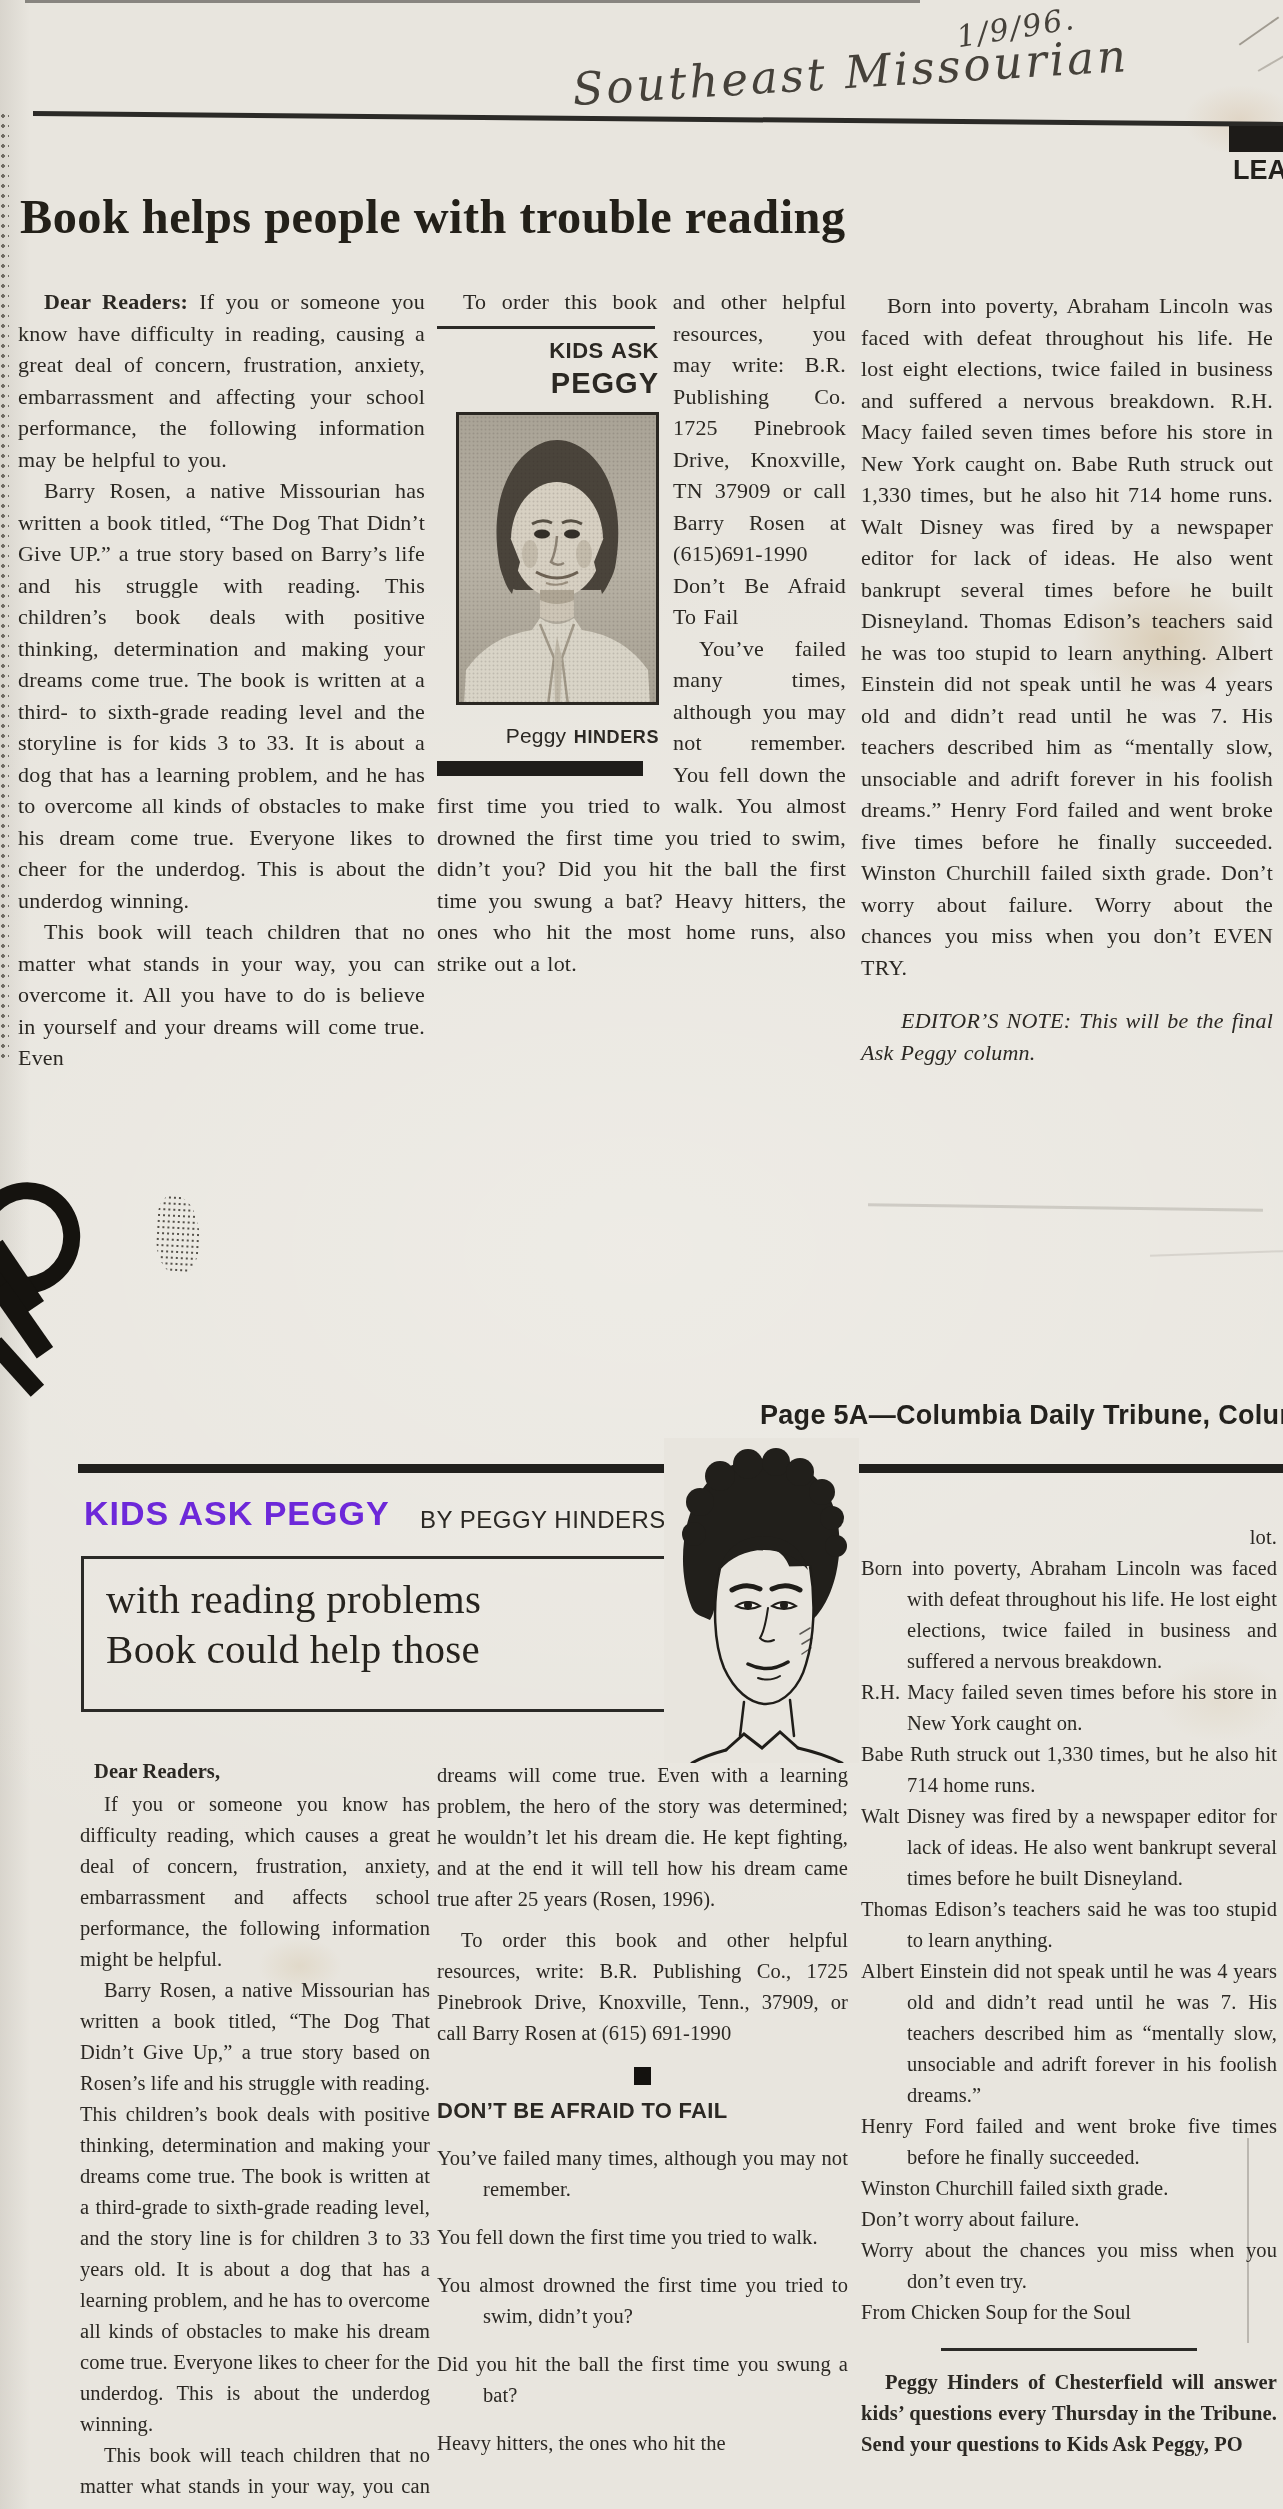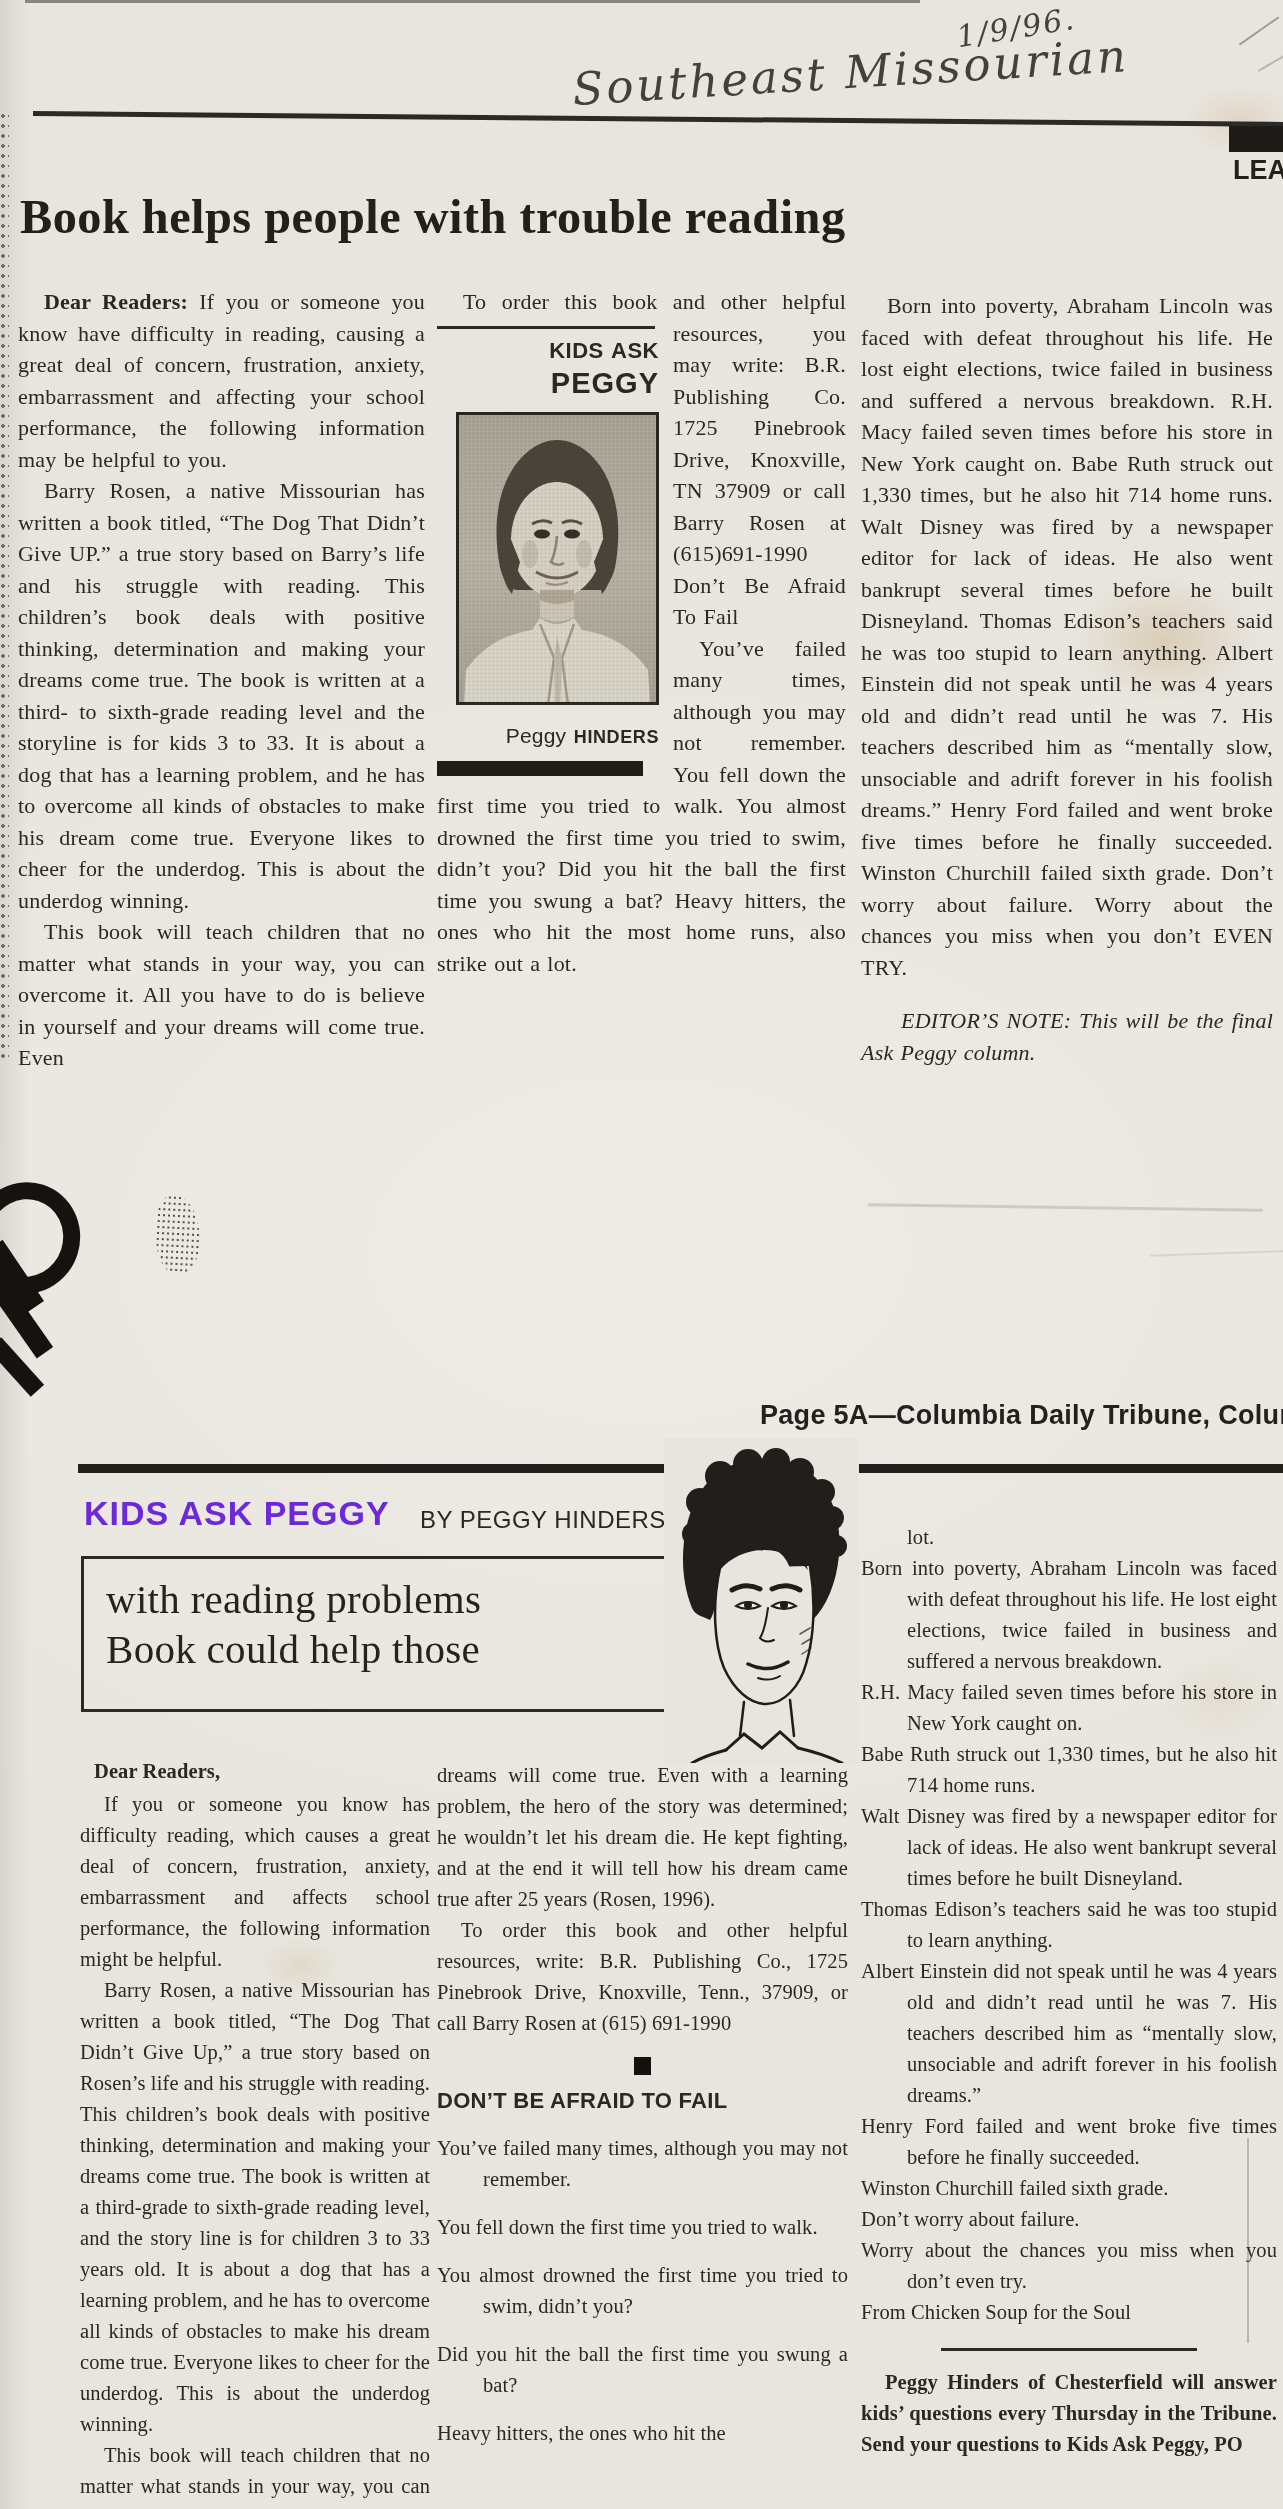--- a/index.html
+++ b/index.html
@@ -57,21 +57,21 @@
   
   .a2{font-size:20.5px;line-height:31px;letter-spacing:.1px}
   #a2c1{left:80px;top:1756px;width:350px}
   #a2c2{left:437px;top:1760px;width:411px}
   #a2c3{left:861px;top:1522px;width:416px}
   .salutation{font-weight:bold;text-indent:14px;margin-bottom:2px;text-align:left}
   .ind2{text-indent:24px}
   .bullet2{width:17px;height:18px;background:#14120f;margin:18px auto 10px}
   .listhead{font-family:"Liberation Sans",sans-serif;font-weight:bold;font-size:22px;text-align:left;letter-spacing:.3px;margin-bottom:4px}
   .li2{margin-top:17px;padding-left:46px;text-indent:-46px}
-  .cont3{padding-left:46px;text-align:left}
+  .cont3{padding-left:46px;text-align:right}
   .li3{padding-left:46px;text-indent:-46px}
   .divider3{width:256px;height:3px;background:#2b2a27;margin:20px auto 16px}
   .footer3{font-weight:bold;text-indent:24px}
   
   .zigzag{left:0;top:112px;width:9px;height:948px;opacity:.75;
     background:radial-gradient(circle at 3px 4px, #4e4a42 1.6px, transparent 1.9px);background-size:7px 10px}
   .blob-ring{left:-28px;top:1182px;width:74px;height:78px;border:17px solid #15130f;border-radius:50%;transform:rotate(18deg)}
   .blob1{left:-22px;top:1266px;width:74px;height:20px;background:#15130f;transform:rotate(56deg)}
   .blob2{left:-18px;top:1310px;width:80px;height:20px;background:#15130f;transform:rotate(55deg)}
   .blob3{left:-16px;top:1358px;width:64px;height:18px;background:#15130f;transform:rotate(48deg)}
@@ -227,21 +227,21 @@
   <div>
 
   <p class="ind2">If you or someone you know has difficulty reading, which causes a great deal of concern, frustration, anxiety, embarrassment and affects school performance, the following information might be helpful.</p>
       <p class="ind2">Barry Rosen, a native Missourian has written a book titled, “The Dog That Didn’t Give Up,” a true story based on Rosen’s life and his struggle with reading. This children’s book deals with positive thinking, determination and making your dreams come true. The book is written at a third-grade to sixth-grade reading level, and the story line is for children 3 to 33 years old. It is about a dog that has a learning problem, and he has to overcome all kinds of obstacles to make his dream come true. Everyone likes to cheer for the underdog. This is about the underdog winning.</p>
       <p class="ind2">This book will teach children that no matter what stands in your way, you can overcome it. All you have to</p>
     </div>
 </div>
 
 <div id="a2c2" class="col a2">
   <p>dreams will come true. Even with a learning problem, the hero of the story was determined; he wouldn’t let his dream die. He kept fighting, and at the end it will tell how his dream came true after 25 years (Rosen, 1996).</p>
-  <p class="ind2" style="margin-top:0">To order this book and other helpful resources, write: B.R. Publishing Co., 1725 Pinebrook Drive, Knoxville, Tenn., 37909, or call Barry Rosen at (615) 691-1990</p>
+  <p class="ind2" style="margin-top:10px">To order this book and other helpful resources, write: B.R. Publishing Co., 1725 Pinebrook Drive, Knoxville, Tenn., 37909, or call Barry Rosen at (615) 691-1990</p>
   <div class="bullet2"></div>
   <div class="listhead">DON’T BE AFRAID TO FAIL</div>
   <div>
 
   <p class="li2">You’ve failed many times, although you may not remember.</p>
       <p class="li2">You fell down the first time you tried to walk.</p>
       <p class="li2">You almost drowned the first time you tried to swim, didn’t you?</p>
       <p class="li2">Did you hit the ball the first time you swung a bat?</p>
       <p class="li2">Heavy hitters, the ones who hit the</p>
     </div>

